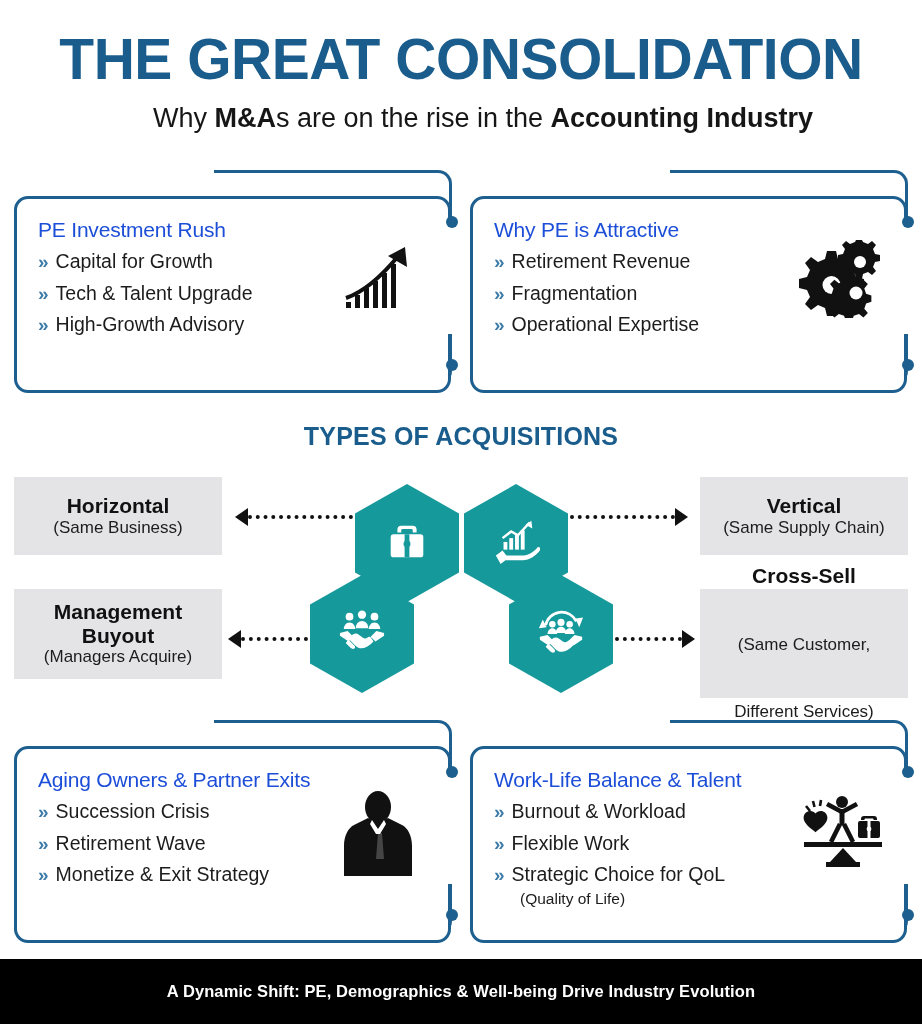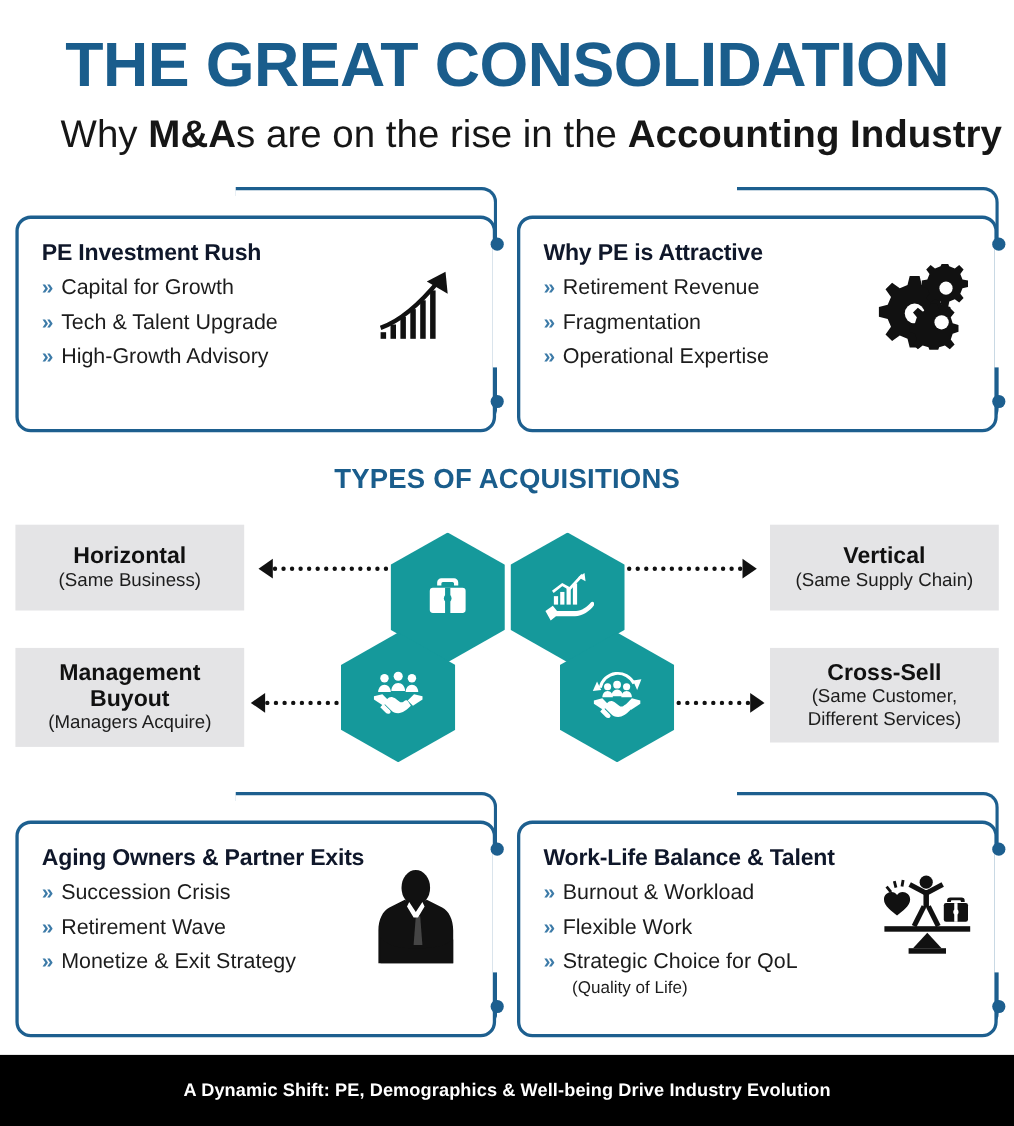--- a/index.html
+++ b/index.html
@@ -11,21 +11,21 @@
   }
   .page { position: relative; width: 922px; height: 1024px; background: #fff; border-radius: 12px; }
 
   
   .header { position: absolute; top: 30px; left: 0; width: 922px; text-align: center; }
   .title {
     font-size: 57px; font-weight: bold; color: #1a5d8c;
     letter-spacing: -0.5px; line-height: 1.05;
   }
   .subtitle {
-    margin-top: 12px; font-size: 35px; color: #161616; font-weight: 400;
+    margin-top: 12px; font-size: 27px; color: #161616; font-weight: 400;
     line-height: 1.2;
     padding-left: 44px;
   }
   .subtitle b { font-weight: bold; }
 
   
   .card-wrap { position: absolute; }
   .card-wrap.tl { left: 14px;  top: 178px; width: 440px; height: 215px; }
   .card-wrap.tr { left: 470px; top: 178px; width: 440px; height: 215px; }
   .card-wrap.bl { left: 14px;  top: 728px; width: 440px; height: 215px; }
@@ -57,21 +57,21 @@
     background: #1d5f8f; z-index: 4;
   }
   .dot.top { right: -4px; top: 38px; }
   .dot.bot { right: -4px; bottom: 22px; }
 
   .card-inner {
     position: absolute; left: 0; top: 18px; width: 437px; height: 197px;
     padding: 22px 20px 0 24px; z-index: 5;
   }
   .card-title {
-    font-size: 21px; font-weight: bold; color: #0f172a; margin-bottom: 4px;
+    font-size: 21px; font-weight: normal; color: #1d4ed8; margin-bottom: 4px;
     letter-spacing: -0.2px;
   }
   .bullets { list-style: none; }
   .bullets li {
     font-size: 19.5px; color: #1c1c1c; line-height: 1.62;
     display: flex; align-items: baseline; gap: 7px;
   }
   .chev { color: #3d7ba8; font-size: 19px; font-weight: bold; line-height: 1; }
   .sub-note { font-size: 15.5px; color: #1c1c1c; margin-left: 26px; margin-top: -1px; }
 
@@ -90,21 +90,21 @@
     position: absolute; background: #e4e4e6; display: flex;
     flex-direction: column; align-items: center; justify-content: center;
     text-align: center; padding: 6px 8px;
   }
   .gb-name { font-size: 21px; font-weight: bold; color: #111; line-height: 1.12; }
   .gb-sub  { font-size: 17px; color: #1c1c1c; line-height: 1.2; }
 
   .gb-hz { left: 14px;  top: 477px; width: 208px; height: 78px; }
   .gb-mb { left: 14px;  top: 589px; width: 208px; height: 90px; }
   .gb-vt { left: 700px; top: 477px; width: 208px; height: 78px; }
-  .gb-cs { left: 700px; top: 589px; width: 208px; height: 86px; }
+  .gb-cs { left: 700px; top: 589px; width: 208px; height: 109px; gap: 47px; }
 
   
   .hex {
     position: absolute;
     width: 104px; height: 118px;
     background: #15999b;
     clip-path: polygon(50% 0%, 100% 25%, 100% 75%, 50% 100%, 0% 75%, 0% 25%);
     display: flex; align-items: center; justify-content: center;
   }
   .hex-a { left: 355px; top: 484px; }

